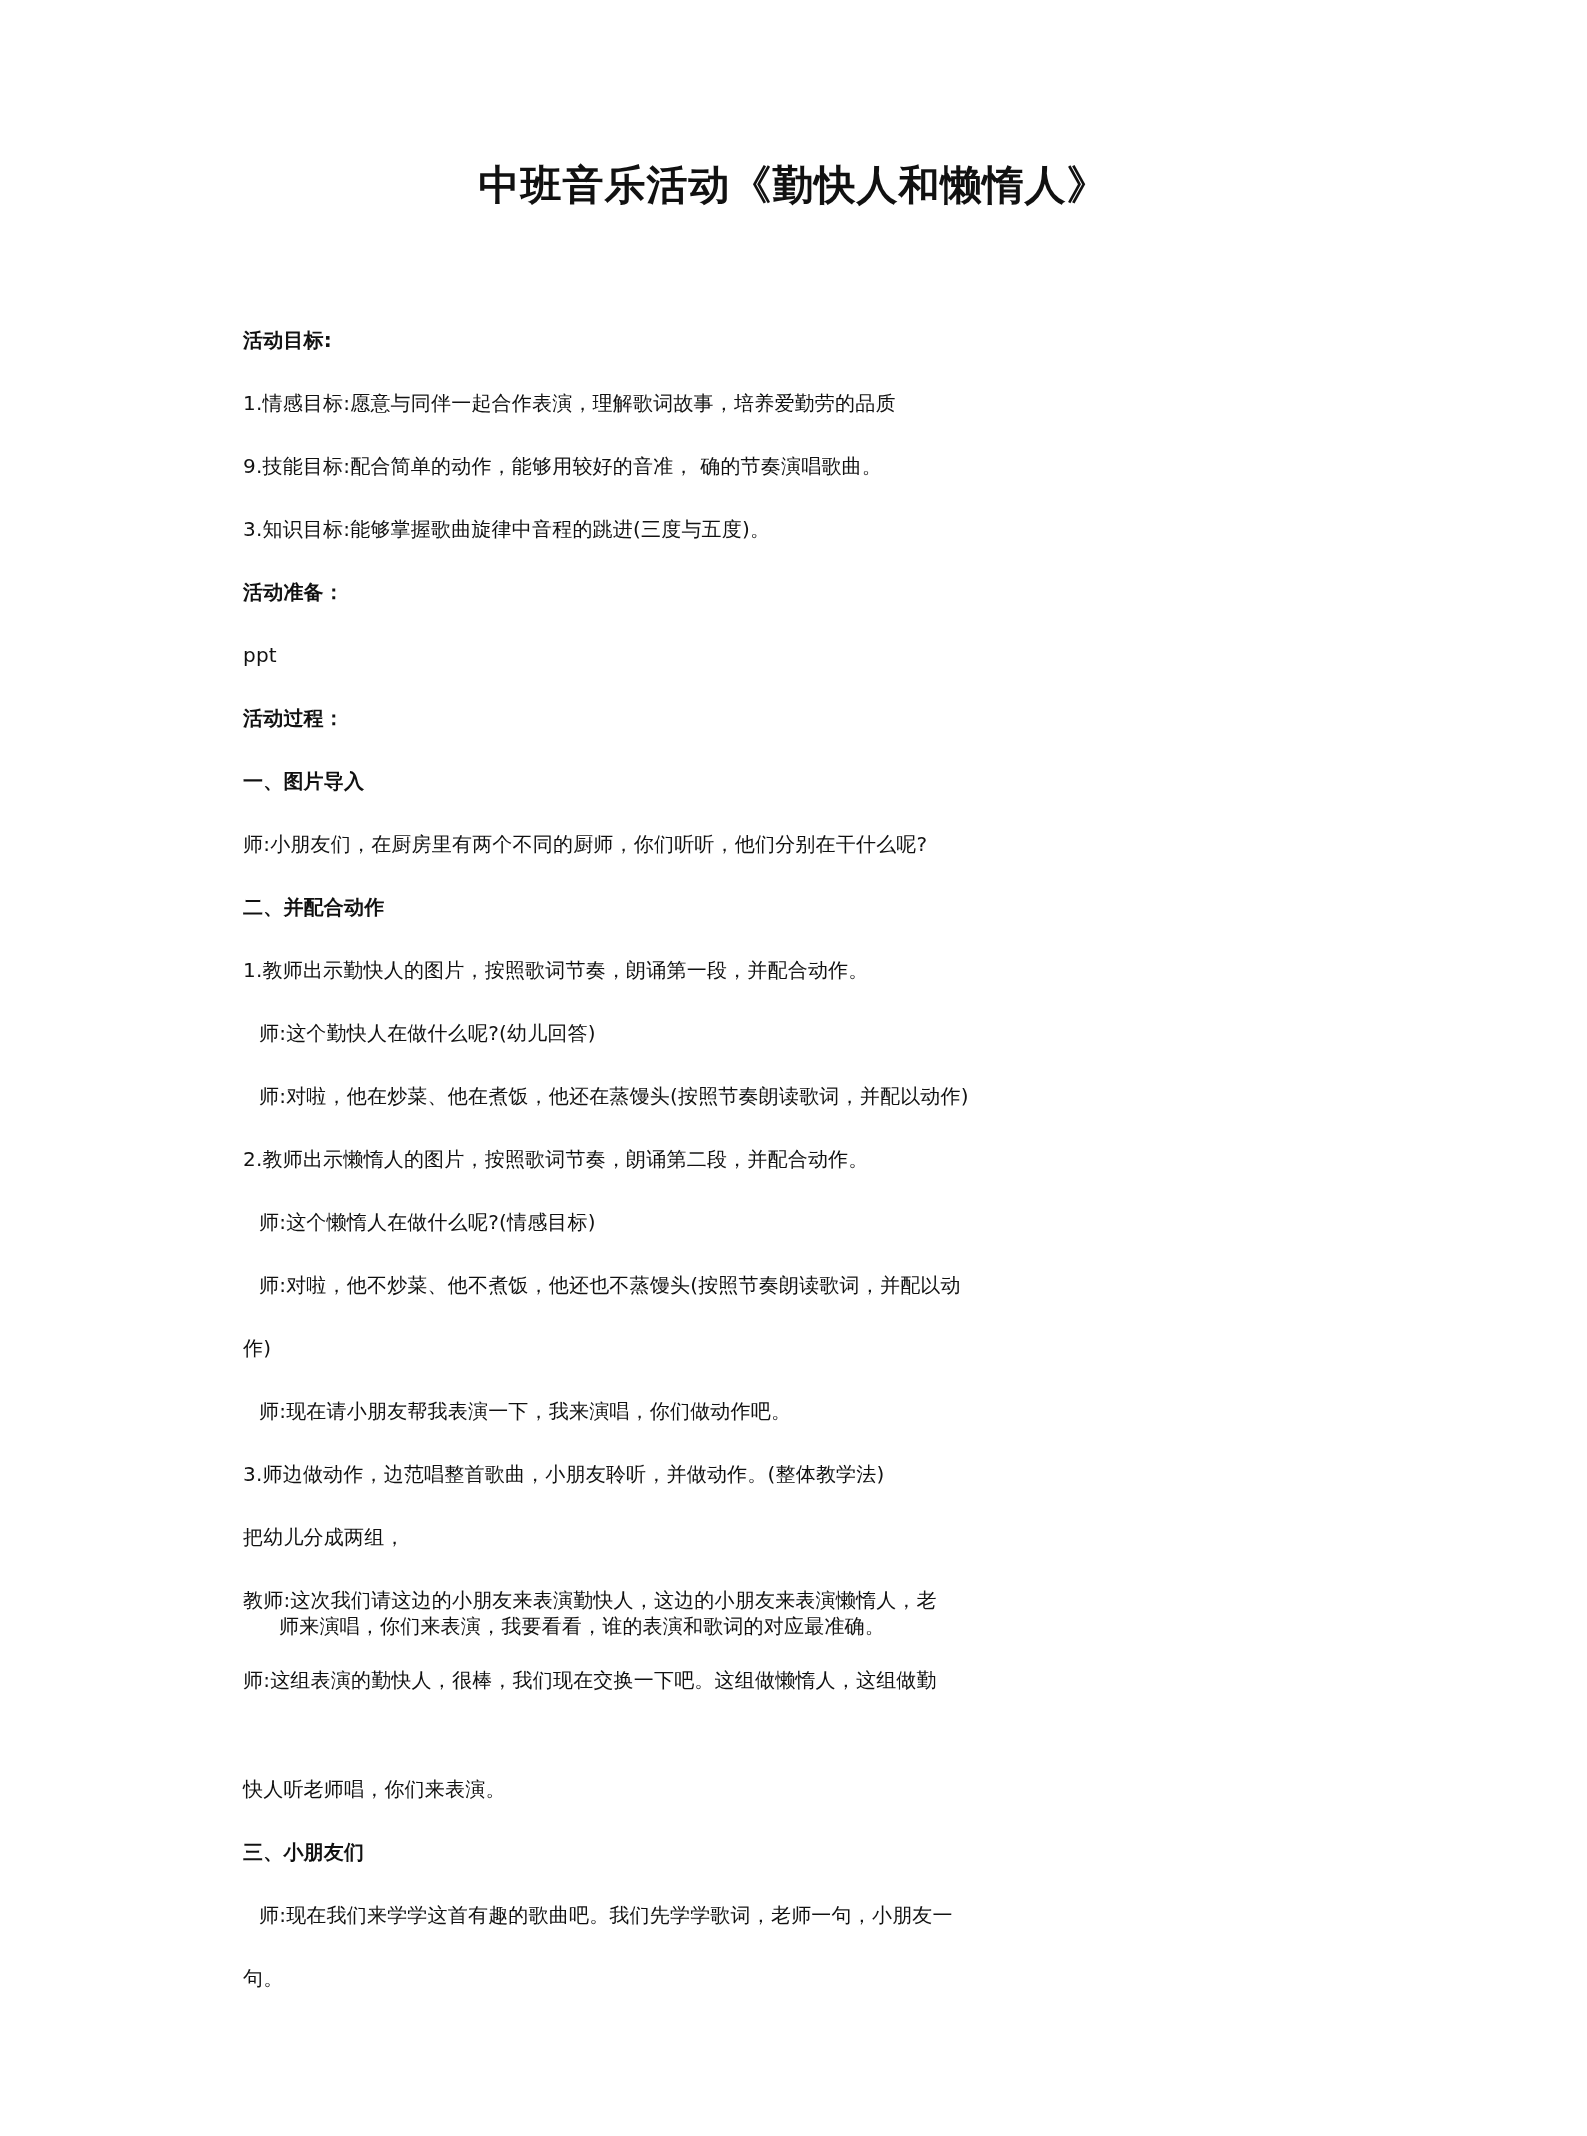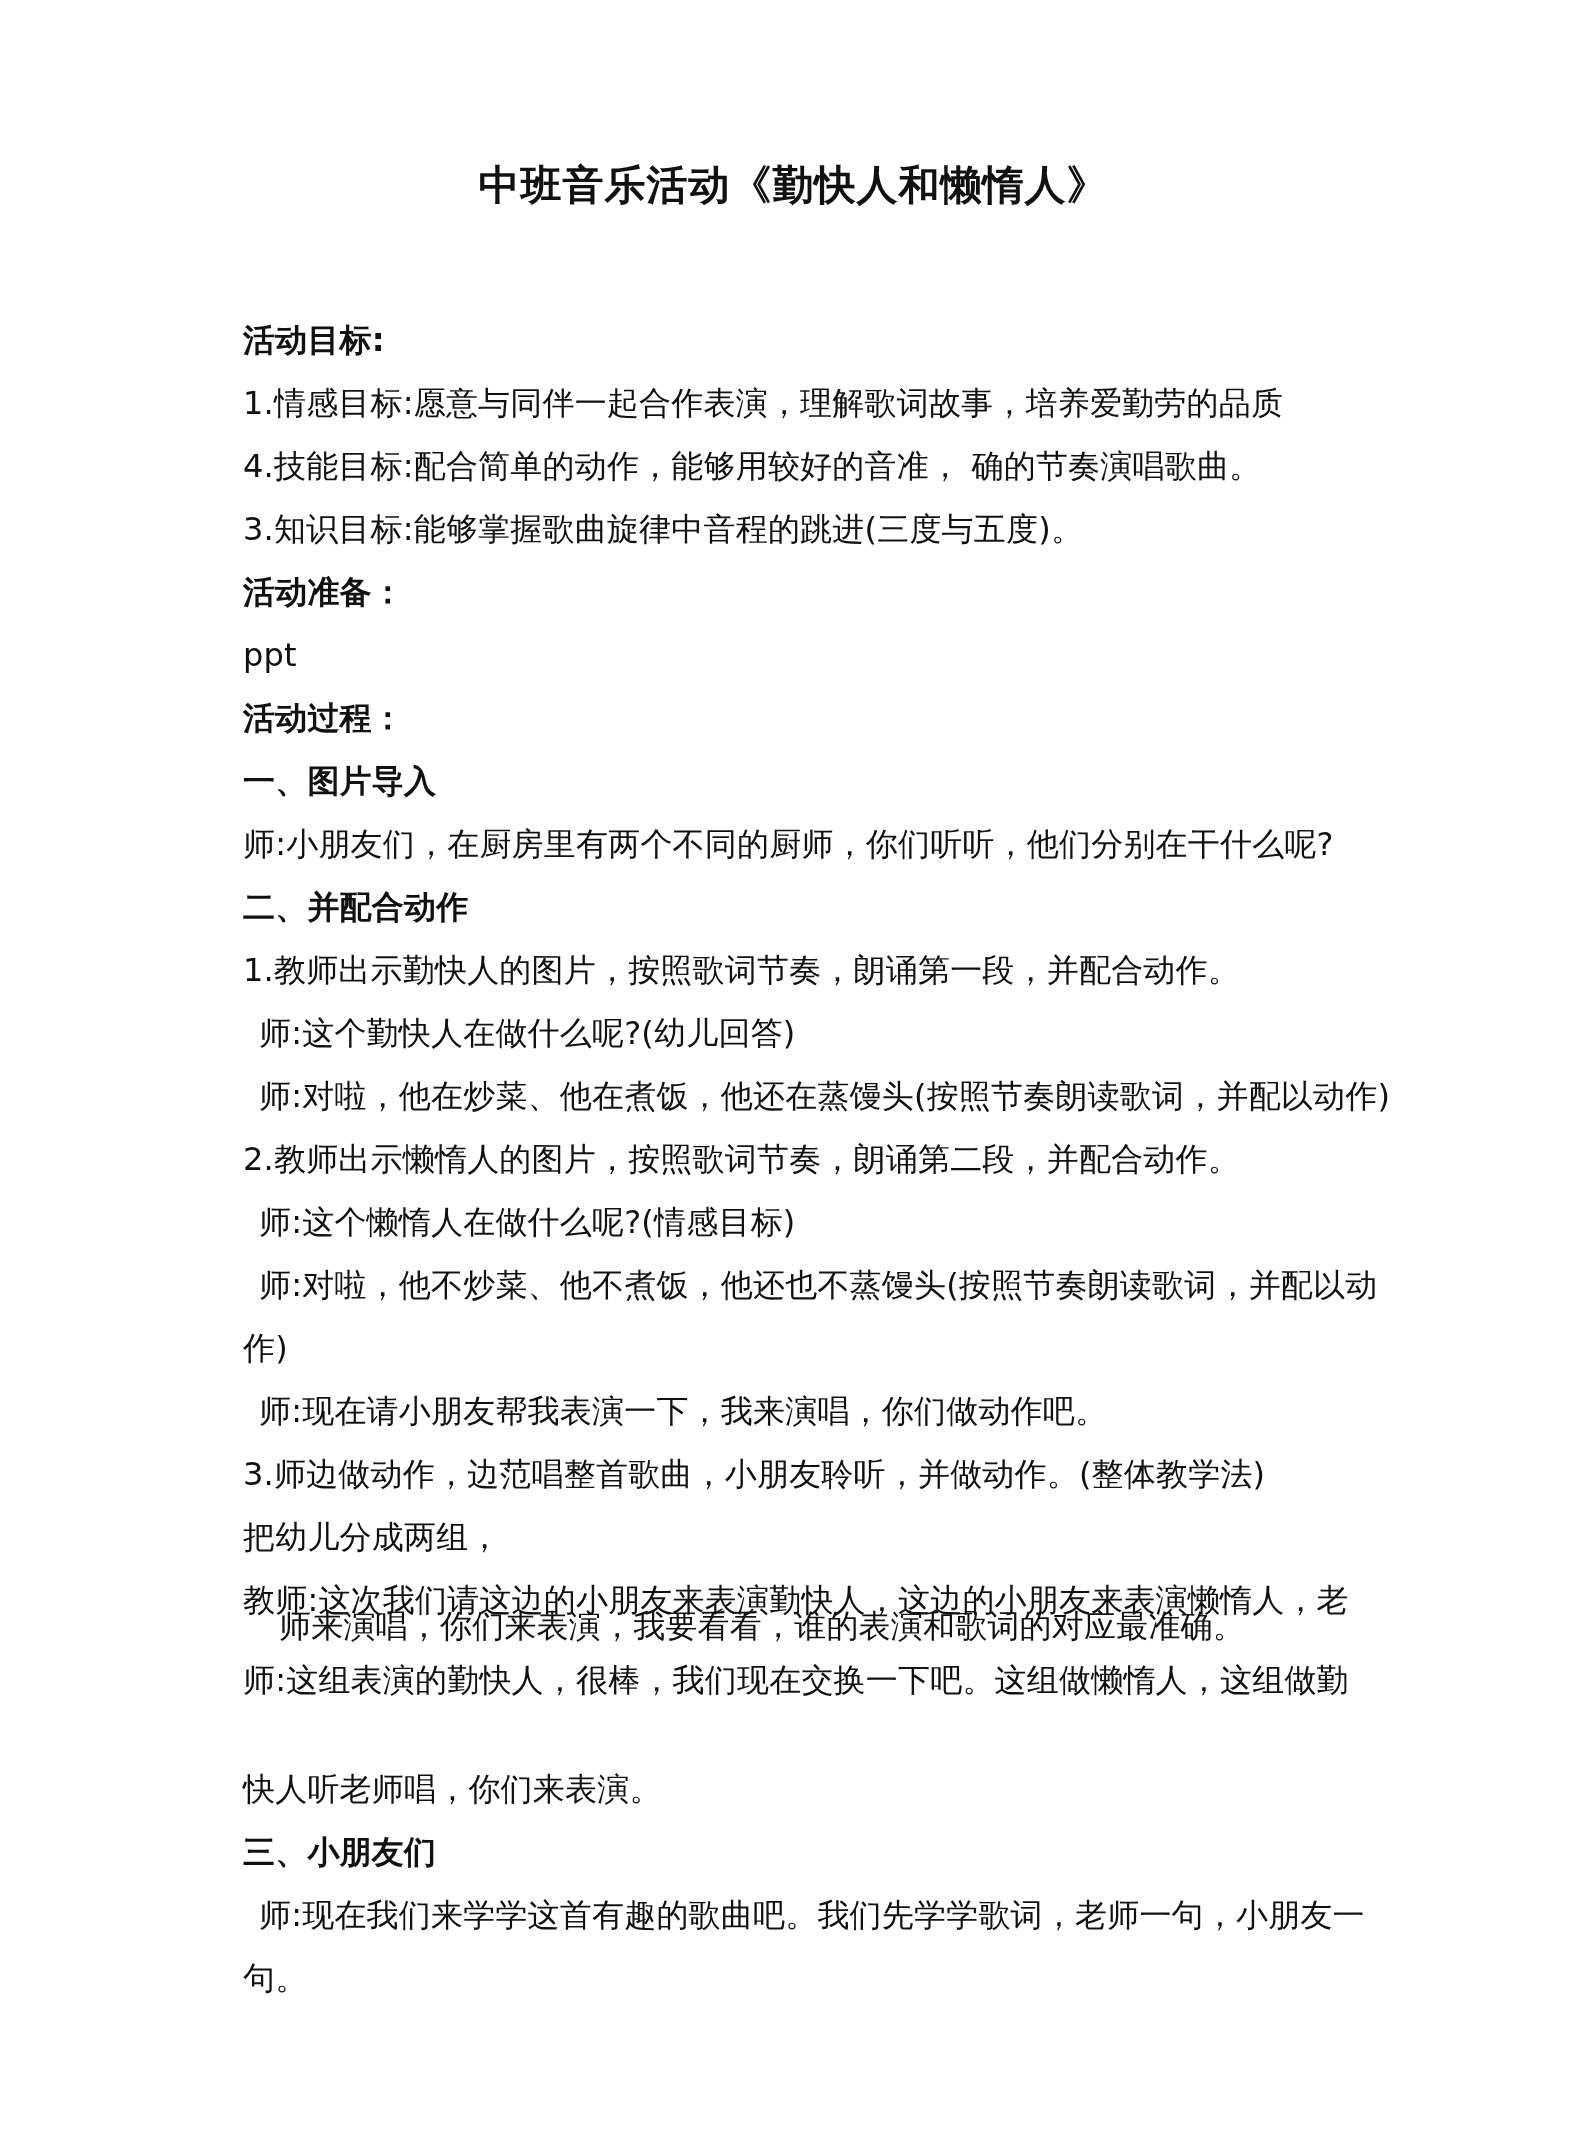--- a/index.html
+++ b/index.html
@@ -1,31 +1,31 @@
 <!DOCTYPE html>
 <html><head>
   <meta charset="utf-8">
   <style>
     html, body { margin: 0; padding: 0; background: #ffffff; }
     body { width: 1587px; height: 2136px; position: relative; overflow: hidden; color: #111; font-family: "DejaVu Sans", "Liberation Sans", sans-serif; }
     .page { position: absolute; left: 0; top: 0; width: 1587px; height: 2136px; background: #fff; }
     .title { position: absolute; left: 0; width: 1587px; top: 150px; text-align: center; font-family: "DejaVu Serif", "Liberation Serif", serif; font-weight: bold; font-size: 41px; line-height: 70px; letter-spacing: 1px; }
-    .line { position: absolute; left: 243px; font-size: 32px; line-height: 40px; white-space: nowrap; letter-spacing: 0.2px; }
+    .line { position: absolute; left: 243px; font-size: 20px; line-height: 40px; white-space: nowrap; letter-spacing: 0.2px; }
     .line.bold { font-weight: bold; }
     .line.indent { left: 259px; }
   </style>
 </head>
 <body>
 
 <div class="page">
   <div class="title">中班音乐活动《勤快人和懒惰人》</div>
   <div id="body-lines">
       <div class="line bold" style="top: 320px;">活动目标:</div>
       <div class="line" style="top: 383px;">1.情感目标:愿意与同伴一起合作表演，理解歌词故事，培养爱勤劳的品质</div>
-      <div class="line" style="top: 446px;">4.技能目标:配合简单的动作，能够用较好的音准，  确的节奏演唱歌曲。</div>
+      <div class="line" style="top: 446px;">9.技能目标:配合简单的动作，能够用较好的音准，  确的节奏演唱歌曲。</div>
       <div class="line" style="top: 509px;">3.知识目标:能够掌握歌曲旋律中音程的跳进(三度与五度)。</div>
       <div class="line bold" style="top: 572px;">活动准备：</div>
       <div class="line" style="top: 635px;">ppt</div>
       <div class="line bold" style="top: 698px;">活动过程：</div>
       <div class="line bold" style="top: 761px;">一、图片导入</div>
       <div class="line" style="top: 824px;">师:小朋友们，在厨房里有两个不同的厨师，你们听听，他们分别在干什么呢?</div>
       <div class="line bold" style="top: 887px;">二、并配合动作</div>
       <div class="line" style="top: 950px;">1.教师出示勤快人的图片，按照歌词节奏，朗诵第一段，并配合动作。</div>
       <div class="line indent" style="top: 1013px;">师:这个勤快人在做什么呢?(幼儿回答)</div>
       <div class="line indent" style="top: 1076px;">师:对啦，他在炒菜、他在煮饭，他还在蒸馒头(按照节奏朗读歌词，并配以动作)</div>

